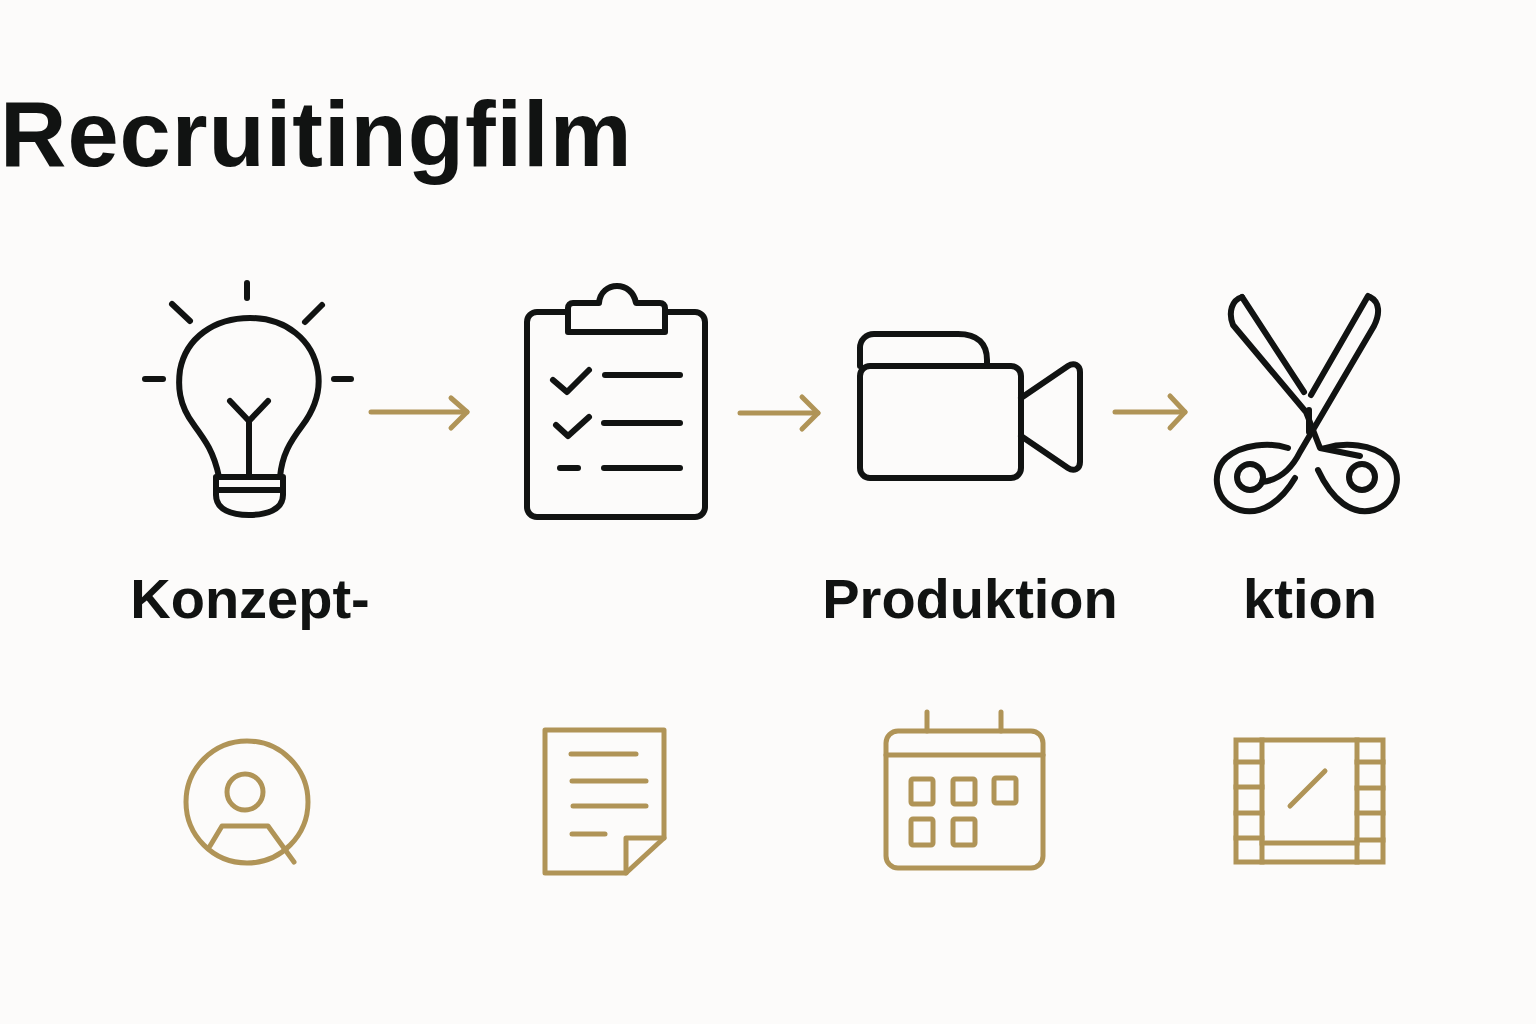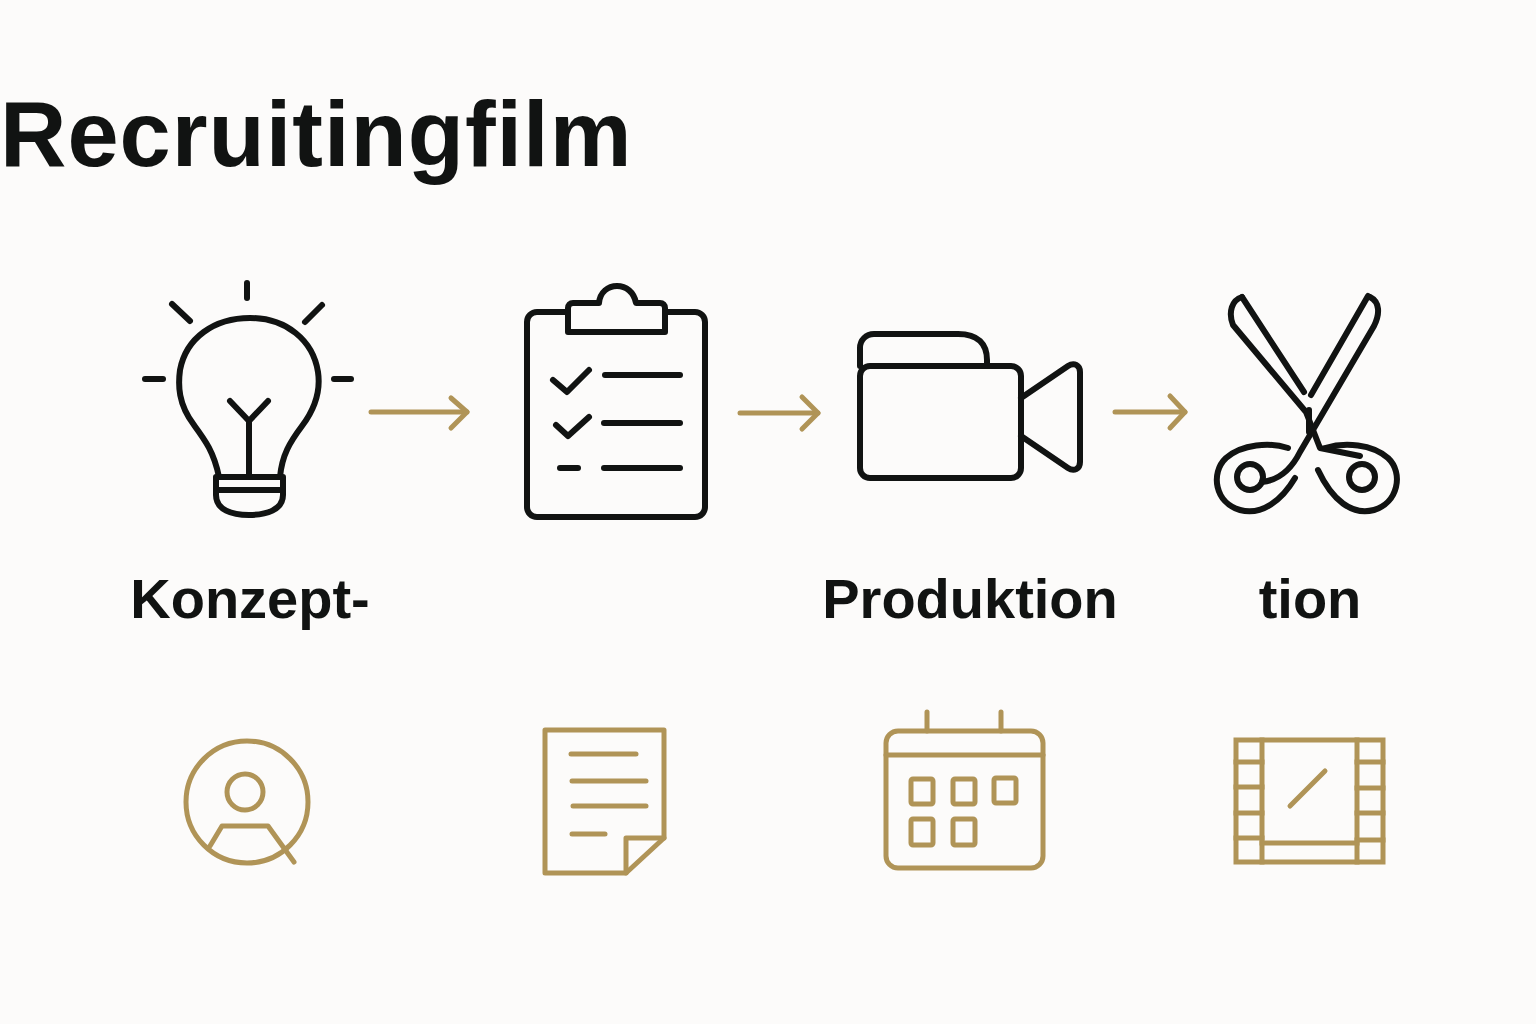--- a/index.html
+++ b/index.html
@@ -134,21 +134,21 @@
 </div>
 
 <div class="label" style="left:420px; width:370px; top:567px;">
 </div>
 
 <div class="label" style="left:800px; width:340px; top:567px;">
   <div>Produktion</div>
 </div>
 
 <div class="label" style="left:1140px; width:340px; top:567px;">
-  <div>tion</div>
+  <div>ktion</div>
 </div>
 
 <div class="abs" style="left:180px; top:735px;">
   <svg width="125" height="135" viewBox="180 735 125 135">
     <g fill="none" stroke="#b09457" stroke-width="5" stroke-linecap="round" stroke-linejoin="round">
       <circle cx="247" cy="802" r="61"></circle>
       <circle cx="245" cy="792" r="18"></circle>
       <polyline points="210,846 222,826 268,826 294,862"></polyline>
     </g>
   </svg>

